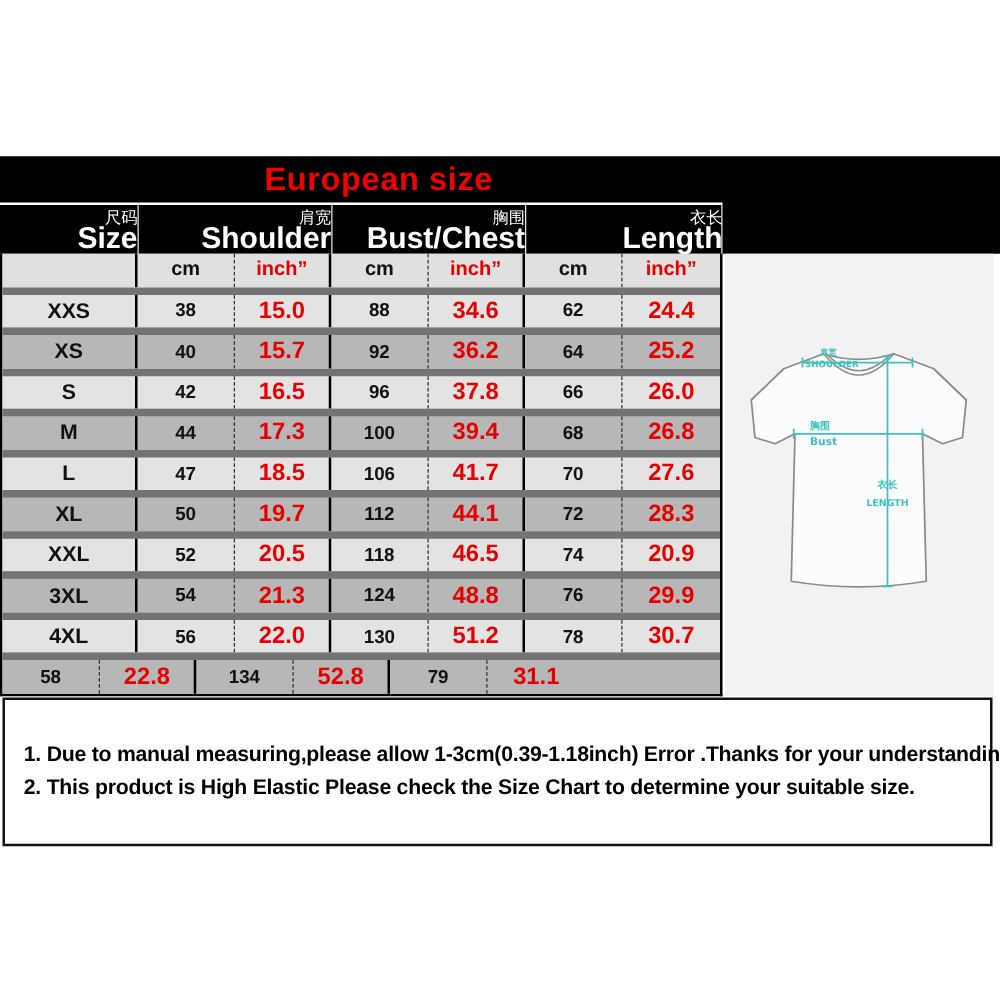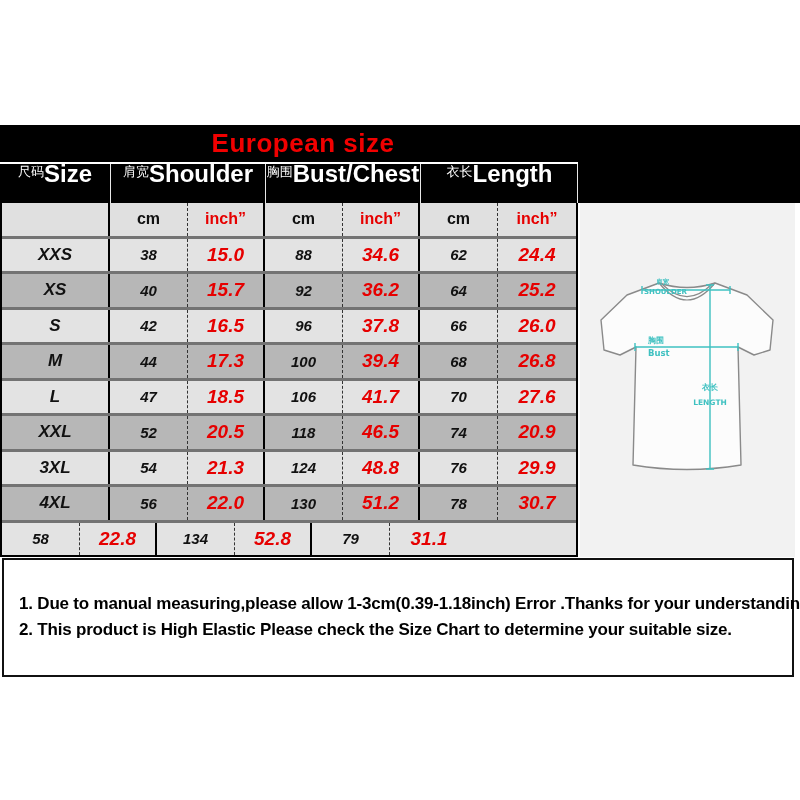--- a/index.html
+++ b/index.html
@@ -9,32 +9,32 @@
     -webkit-font-smoothing:antialiased;overflow:hidden;
   }
   
   .band{position:absolute;left:0;top:125px;width:800px;height:78px;background:#000;}
   .title-row{position:absolute;left:0;top:0;width:578px;height:37px;
     display:flex;align-items:center;justify-content:center;
     color:#f10000;font-size:26px;font-weight:bold;letter-spacing:0.5px;padding-left:14px;}
   .hline{position:absolute;left:0;top:37px;width:578px;height:2px;background:#fff;}
   .vline-end{position:absolute;left:577px;top:39px;width:1px;height:39px;background:#e8e8e8;}
   .groups{position:absolute;left:0;top:39px;width:578px;height:39px;display:flex;}
-  .group{display:flex;align-items:flex-start;justify-content:center;
+  .group{display:flex;flex-direction:column;align-items:flex-end;justify-content:center;
     color:#fff;box-sizing:border-box;flex-shrink:0;}
   .group + .group{border-left:1px solid #e8e8e8;}
   .g-size{width:110px;}.g-shoulder{width:155px;}.g-bust{width:155px;}.g-length{width:158px;}
   .group .zh{font-size:13px;line-height:15px;}
   .group .en{font-size:24px;font-weight:bold;line-height:20px;}
   
   .grid{position:absolute;left:0;top:203px;width:578px;height:354px;
     border:2px solid #000;border-top:none;box-sizing:border-box;
     display:flex;flex-direction:column;}
   .t-row{flex:1;display:flex;}
-  .t-row + .t-row{border-top:3px solid #737373;font-style:italic;}
+  .t-row + .t-row{border-top:6px solid #737373;}
   .t-row:nth-child(even){background:#e3e3e3;}
   .t-row:nth-child(odd){background:#b7b7b7;}
   .t-row.subheader{background:#e0e0e0;}
   .cell{display:flex;align-items:center;justify-content:center;
     box-sizing:border-box;flex-shrink:0;font-weight:bold;color:#111;}
   .cell.size{width:108px;border-right:2px solid #000;font-size:17px;}
   .cell.cm{width:78px;border-right:1px dashed #333;font-size:15px;}
   .cell.inch{width:77px;border-right:2px solid #000;font-size:19px;color:#e60000;}
   .cell.inch.last{width:78px;border-right:none;}
   .subheader .cell{font-size:16px;}
@@ -127,20 +127,29 @@
     <div class="cell inch last">26.8</div>
   </div>
   <div class="t-row">
     <div class="cell size">L</div>
     <div class="cell cm">47</div>
     <div class="cell inch">18.5</div>
     <div class="cell cm">106</div>
     <div class="cell inch">41.7</div>
     <div class="cell cm">70</div>
     <div class="cell inch last">27.6</div>
+  </div>
+  <div class="t-row">
+    <div class="cell size">XL</div>
+    <div class="cell cm">50</div>
+    <div class="cell inch">19.7</div>
+    <div class="cell cm">112</div>
+    <div class="cell inch">44.1</div>
+    <div class="cell cm">72</div>
+    <div class="cell inch last">28.3</div>
   </div>
   <div class="t-row">
     <div class="cell size">XXL</div>
     <div class="cell cm">52</div>
     <div class="cell inch">20.5</div>
     <div class="cell cm">118</div>
     <div class="cell inch">46.5</div>
     <div class="cell cm">74</div>
     <div class="cell inch last">20.9</div>
   </div>

